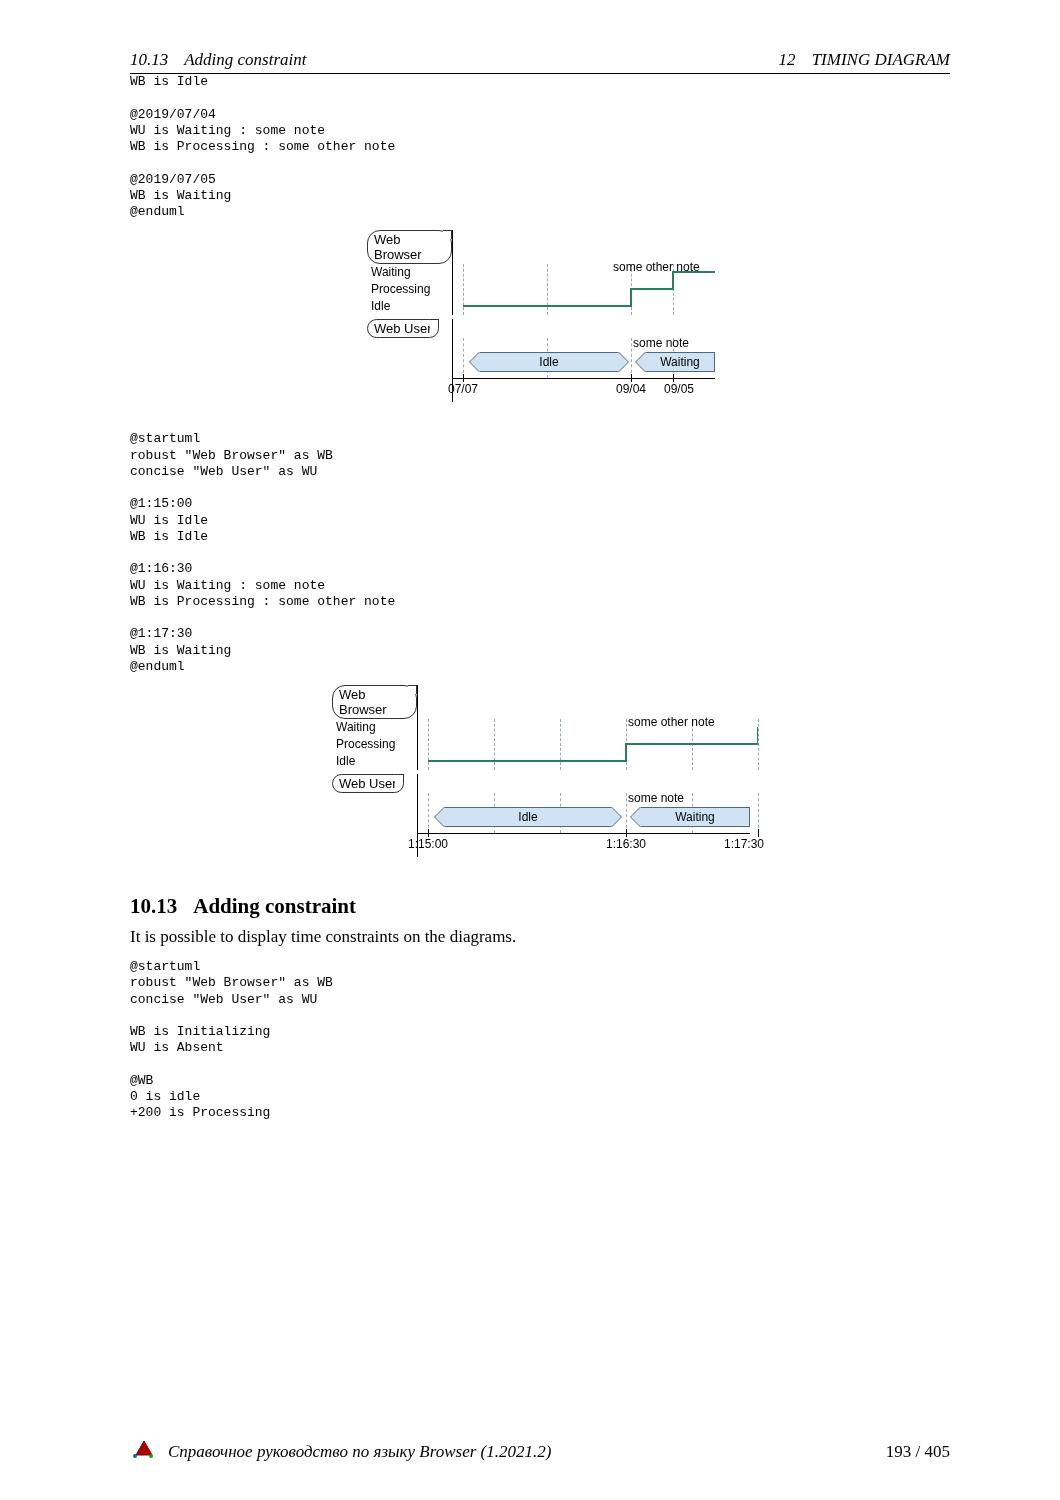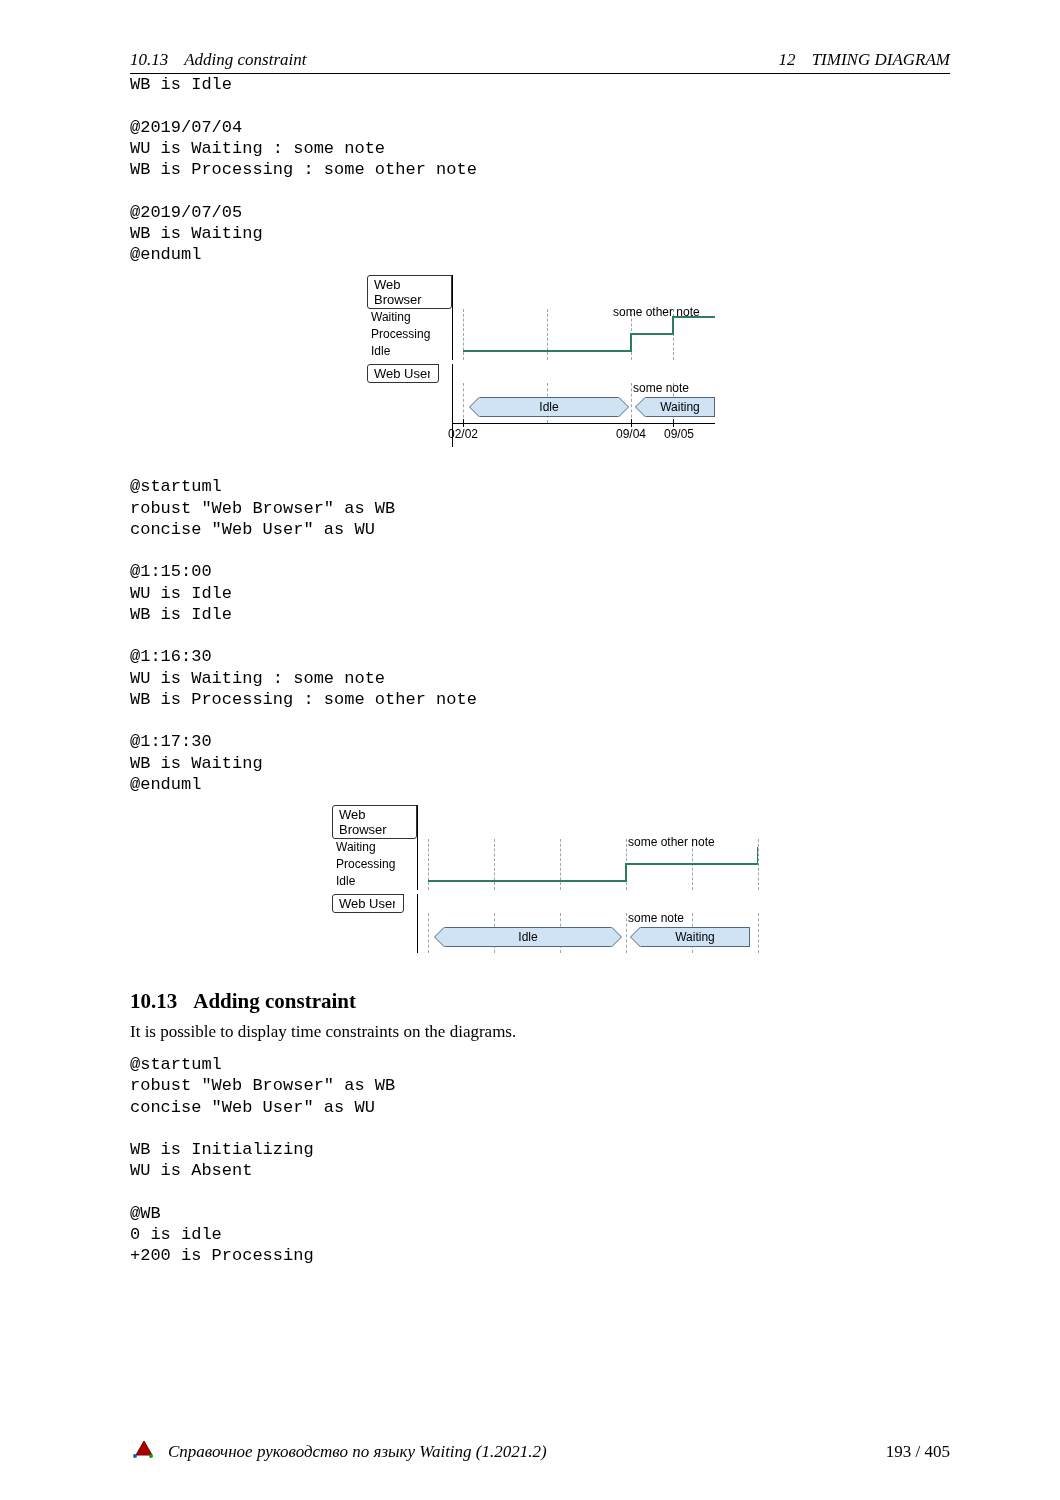--- a/index.html
+++ b/index.html
@@ -21,21 +21,21 @@
     display: flex;
     justify-content: space-between;
     font-style: italic;
     font-size: 17px;
     padding-bottom: 3px;
   }
   .header-rule .hr-left span:first-child { margin-right: 12px; }
   .header-rule .hr-right span:first-child { margin-right: 12px; }
   pre.code {
     font-family: "Courier New", Courier, monospace;
-    font-size: 17px;
+    font-size: 13px;
     line-height: 1.25;
     white-space: pre;
     margin: 0;
   }
   .topcode { margin-top: 45px; }
   .para {
     font-size: 17px;
     margin: 8px 0 12px 0;
   }
   h3.sec {
@@ -53,21 +53,21 @@
     color: #000;
   }
   .dia-row { display: flex; }
   .dia-lblcol {
     width: 88px;
     box-sizing: border-box;
     border-right: 1.5px solid #000;
   }
   .participant-box {
     border: 1px solid #333;
-    border-radius: 3px;
+    border-radius: 13px;
     background: #fff;
     padding: 1px 6px 1px 6px;
     display: inline-block;
     position: relative;
     margin-left: 2px;
   }
   .participant-box::after {
     content: "";
     position: absolute;
     right: -1px; top: -1px;
@@ -239,21 +239,21 @@
           <div class="concise-seg left-open" style="left:192px; width:70px;">Waiting</div>
         </div>
       </div>
     </div>
 
     <div class="dia-row">
       <div class="dia-lblcol" style="height:24px;"></div>
       <div class="dia-plot">
         <div class="axis">
           <div class="tick" style="left:10px;"></div>
-          <div class="tick-label" style="left:10px;">02/02</div>
+          <div class="tick-label" style="left:10px;">07/07</div>
           <div class="tick" style="left:178px;"></div>
           <div class="tick-label" style="left:178px;">09/04</div>
           <div class="tick" style="left:220px;"></div>
           <div class="tick-label" style="left:226px;">09/05</div>
         </div>
       </div>
     </div>
   </div>
 
   <pre class="code" style="margin-top:28px;">@startuml
@@ -314,20 +314,33 @@
         <div class="gridline" style="left:208px;"></div>
         <div class="gridline" style="left:274px;"></div>
         <div class="gridline" style="left:340px;"></div>
         <div class="note" style="left:210px; top:-2px;">some note</div>
         <div style="position:absolute; left:0; right:0; top:14px; height:20px;">
           <div class="concise-seg left-open right-open" style="left:26px; width:168px;">Idle</div>
           <div class="concise-seg left-open" style="left:222px; width:110px;">Waiting</div>
         </div>
       </div>
     </div>
+    <div class="dia-row">
+      <div class="dia-lblcol" style="height:24px;"></div>
+      <div class="dia-plot">
+        <div class="axis">
+          <div class="tick" style="left:10px;"></div>
+          <div class="tick-label" style="left:10px;">1:15:00</div>
+          <div class="tick" style="left:208px;"></div>
+          <div class="tick-label" style="left:208px;">1:16:30</div>
+          <div class="tick" style="left:340px;"></div>
+          <div class="tick-label" style="left:326px;">1:17:30</div>
+        </div>
+      </div>
+    </div>
   </div>
 
   <h3 class="sec">
     <span class="num">10.13</span><span>Adding constraint</span>
   </h3>
   <p class="para">It is possible to display time constraints on the diagrams.</p>
 
   <pre class="code">@startuml
 robust "Web Browser" as WB
 concise "Web User" as WU
@@ -341,18 +354,18 @@
 
   <div class="footer">
     <div style="display:flex; align-items:center;">
       <span style="display:inline-block;">
         <svg width="26" height="20" viewBox="0 0 26 20">
           <polygon points="6,16 14,2 22,16" fill="#a00" stroke="#700" stroke-width="1"></polygon>
           <circle cx="5" cy="17" r="2" fill="#06c"></circle>
           <circle cx="21" cy="17" r="2" fill="#0a0"></circle>
         </svg>
       </span>
-      <span class="ftxt">Справочное руководство по языку Waiting (1.2021.2)</span>
+      <span class="ftxt">Справочное руководство по языку Browser (1.2021.2)</span>
     </div>
     <div>193 / 405</div>
   </div>
 
 </div>
 
 </body></html>

